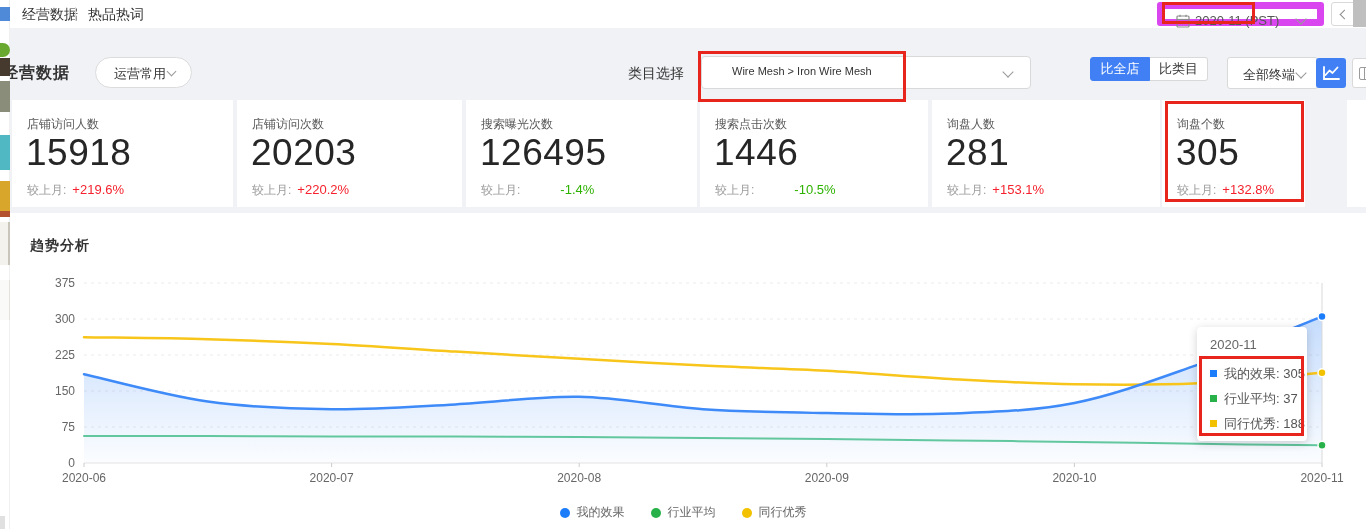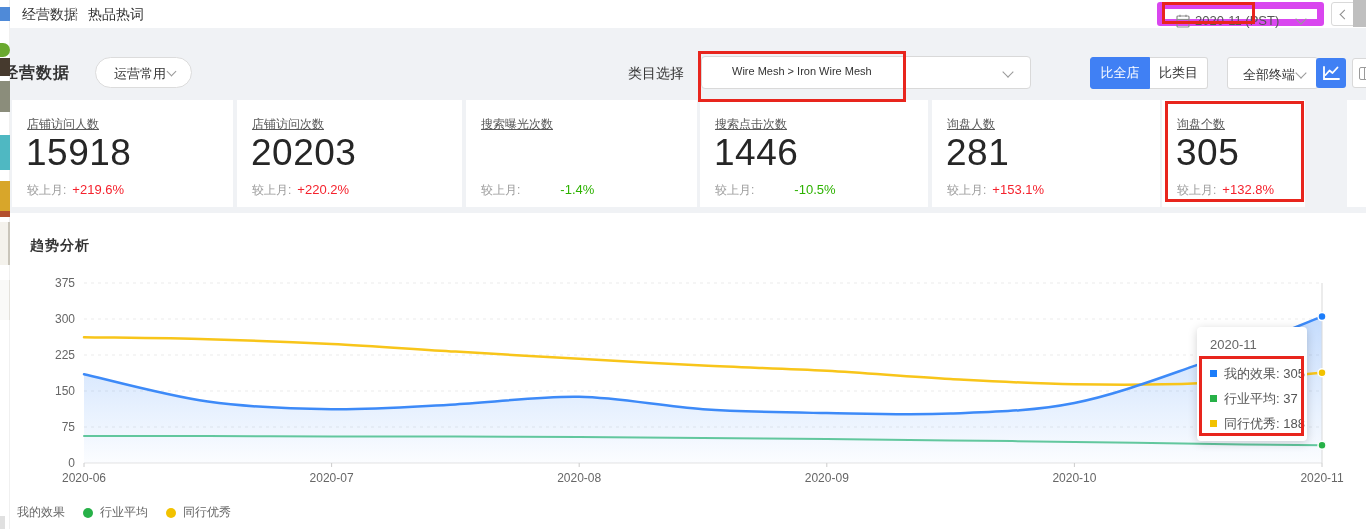--- a/index.html
+++ b/index.html
@@ -34,51 +34,51 @@
   .section-title { position:absolute; left:2px; top:63px; font-size:16px; color:#333; font-weight:bold; letter-spacing:1px; }
   .preset-pill { position:absolute; left:95px; top:57px; width:97px; height:31px; background:#fff;
     border:1px solid #dcdcdc; border-radius:16px; cursor:pointer; }
   .preset-pill .txt { position:absolute; left:18px; top:7px; font-size:13px; color:#333; }
   .preset-pill .chev { position:absolute; right:16px; top:10px; width:7px; height:7px; }
   .cat-label { position:absolute; left:628px; top:65px; font-size:14px; color:#333; }
   .cat-select { position:absolute; left:701px; top:56px; width:330px; height:33px; background:#fff;
     border:1px solid #d9d9d9; border-radius:4px; cursor:pointer; }
   .cat-select .txt { position:absolute; left:30px; top:8px; font-size:11px; color:#333; }
   .cat-select .chev { position:absolute; right:18px; top:11px; }
-  .seg { position:absolute; top:57px; height:32px; cursor:pointer; font-size:13px;
+  .seg { position:absolute; top:57px; height:24px; cursor:pointer; font-size:13px;
     display:flex; align-items:center; justify-content:center; }
   .seg-store { left:1090px; width:60px; background:#4080f4; color:#fff; border:1px solid #4080f4; border-radius:3px 0 0 3px; }
   .seg-cat { left:1150px; width:58px; background:#fff; color:#333; border:1px solid #d9d9d9; border-left:none; border-radius:0 3px 3px 0; }
   .term-select { position:absolute; left:1227px; top:57px; width:91px; height:32px; background:#fff;
     border:1px solid #d9d9d9; border-radius:3px; cursor:pointer; }
   .term-select .txt { position:absolute; left:15px; top:8px; font-size:13px; color:#333; }
   .term-select .chev { position:absolute; right:12px; top:11px; }
   .chart-btn { position:absolute; left:1316px; top:58px; width:30px; height:30px; background:#4080f4;
     border-radius:3px; cursor:pointer; }
   .table-btn { position:absolute; left:1352px; top:58px; width:28px; height:30px; background:#fff;
     border:1px solid #d9d9d9; border-radius:3px; cursor:pointer; }
   .table-ico { position:absolute; left:6px; top:8px; width:15px; height:13px; border:1.5px solid #9a9a9a; border-radius:2px; }
   .table-ico i { position:absolute; top:0; bottom:0; width:1.5px; background:#9a9a9a; }
   .table-ico i.a { left:3.5px; }
 
   
   .card { position:absolute; top:100px; height:107px; background:#fff; cursor:pointer; }
-  .card .lbl { position:absolute; left:15px; top:16px; font-size:12px; color:#595959;text-decoration:underline; }
+  .card .lbl { position:absolute; left:15px; top:16px; font-size:12px; color:#595959; }
   .card .num { position:absolute; left:14px; top:32px; font-size:37px; color:#262626; letter-spacing:0.5px; }
   .card .chg { position:absolute; left:15px; top:82px; font-size:12px; color:#9b9b9b; }
   .card .chg b { font-weight:normal; font-size:13px; margin-left:6px; }
   .chg b.up { color:#f5222d; }
   .chg b.down { color:#2db200;margin-left:40px; }
   .card-frag { position:absolute; left:1347px; top:100px; width:19px; height:107px; background:#fff; }
 
   
   .chart-sec { position:absolute; left:0; top:213px; width:1210px; height:316px; background:#fff; }
   .trend-title { position:absolute; left:30px; top:24px; font-size:14px; color:#333; font-weight:bold; letter-spacing:1px; }
   #chart-svg { position:absolute; left:0; top:0; width:1366px; height:316px; }
-  .legend { position:absolute; left:0; top:291px; width:1366px; display:flex; justify-content:flex-start; gap:18px; }
+  .legend { position:absolute; left:0; top:291px; width:1366px; display:flex; justify-content:center; gap:26px; }
   .legend-item { display:flex; align-items:center; gap:7px; cursor:pointer; }
   .legend-dot { width:10px; height:10px; border-radius:50%; }
   .legend-lbl { font-size:12px; color:#666; }
 
   
   .tooltip { position:absolute; left:1197px; top:114px; width:110px; height:114px; background:#fff;
     border-radius:4px; box-shadow:0 2px 10px rgba(0,0,0,0.18); padding:10px 0 0 13px; z-index:5; }
   .tt-title { font-size:13px; color:#666; margin-bottom:9px; }
   .tt-row { display:flex; align-items:center; height:25px; }
   .tt-marker { width:7px; height:7px; margin-right:7px; flex:none; }
@@ -159,20 +159,21 @@
     <div class="num">15918</div>
     <div class="chg"><span>较上月:</span><b class="up">+219.6%</b></div>
   </div>
   <div class="card" style="left:237px;width:225px;">
     <div class="lbl">店铺访问次数</div>
     <div class="num">20203</div>
     <div class="chg"><span>较上月:</span><b class="up">+220.2%</b></div>
   </div>
   <div class="card" style="left:466px;width:231px;">
     <div class="lbl">搜索曝光次数</div>
+    <div class="num">126495</div>
     <div class="chg"><span>较上月:</span><b class="down">-1.4%</b></div>
   </div>
   <div class="card" style="left:700px;width:228px;">
     <div class="lbl">搜索点击次数</div>
     <div class="num">1446</div>
     <div class="chg"><span>较上月:</span><b class="down">-10.5%</b></div>
   </div>
   <div class="card" style="left:932px;width:228px;">
     <div class="lbl">询盘人数</div>
     <div class="num">281</div>

